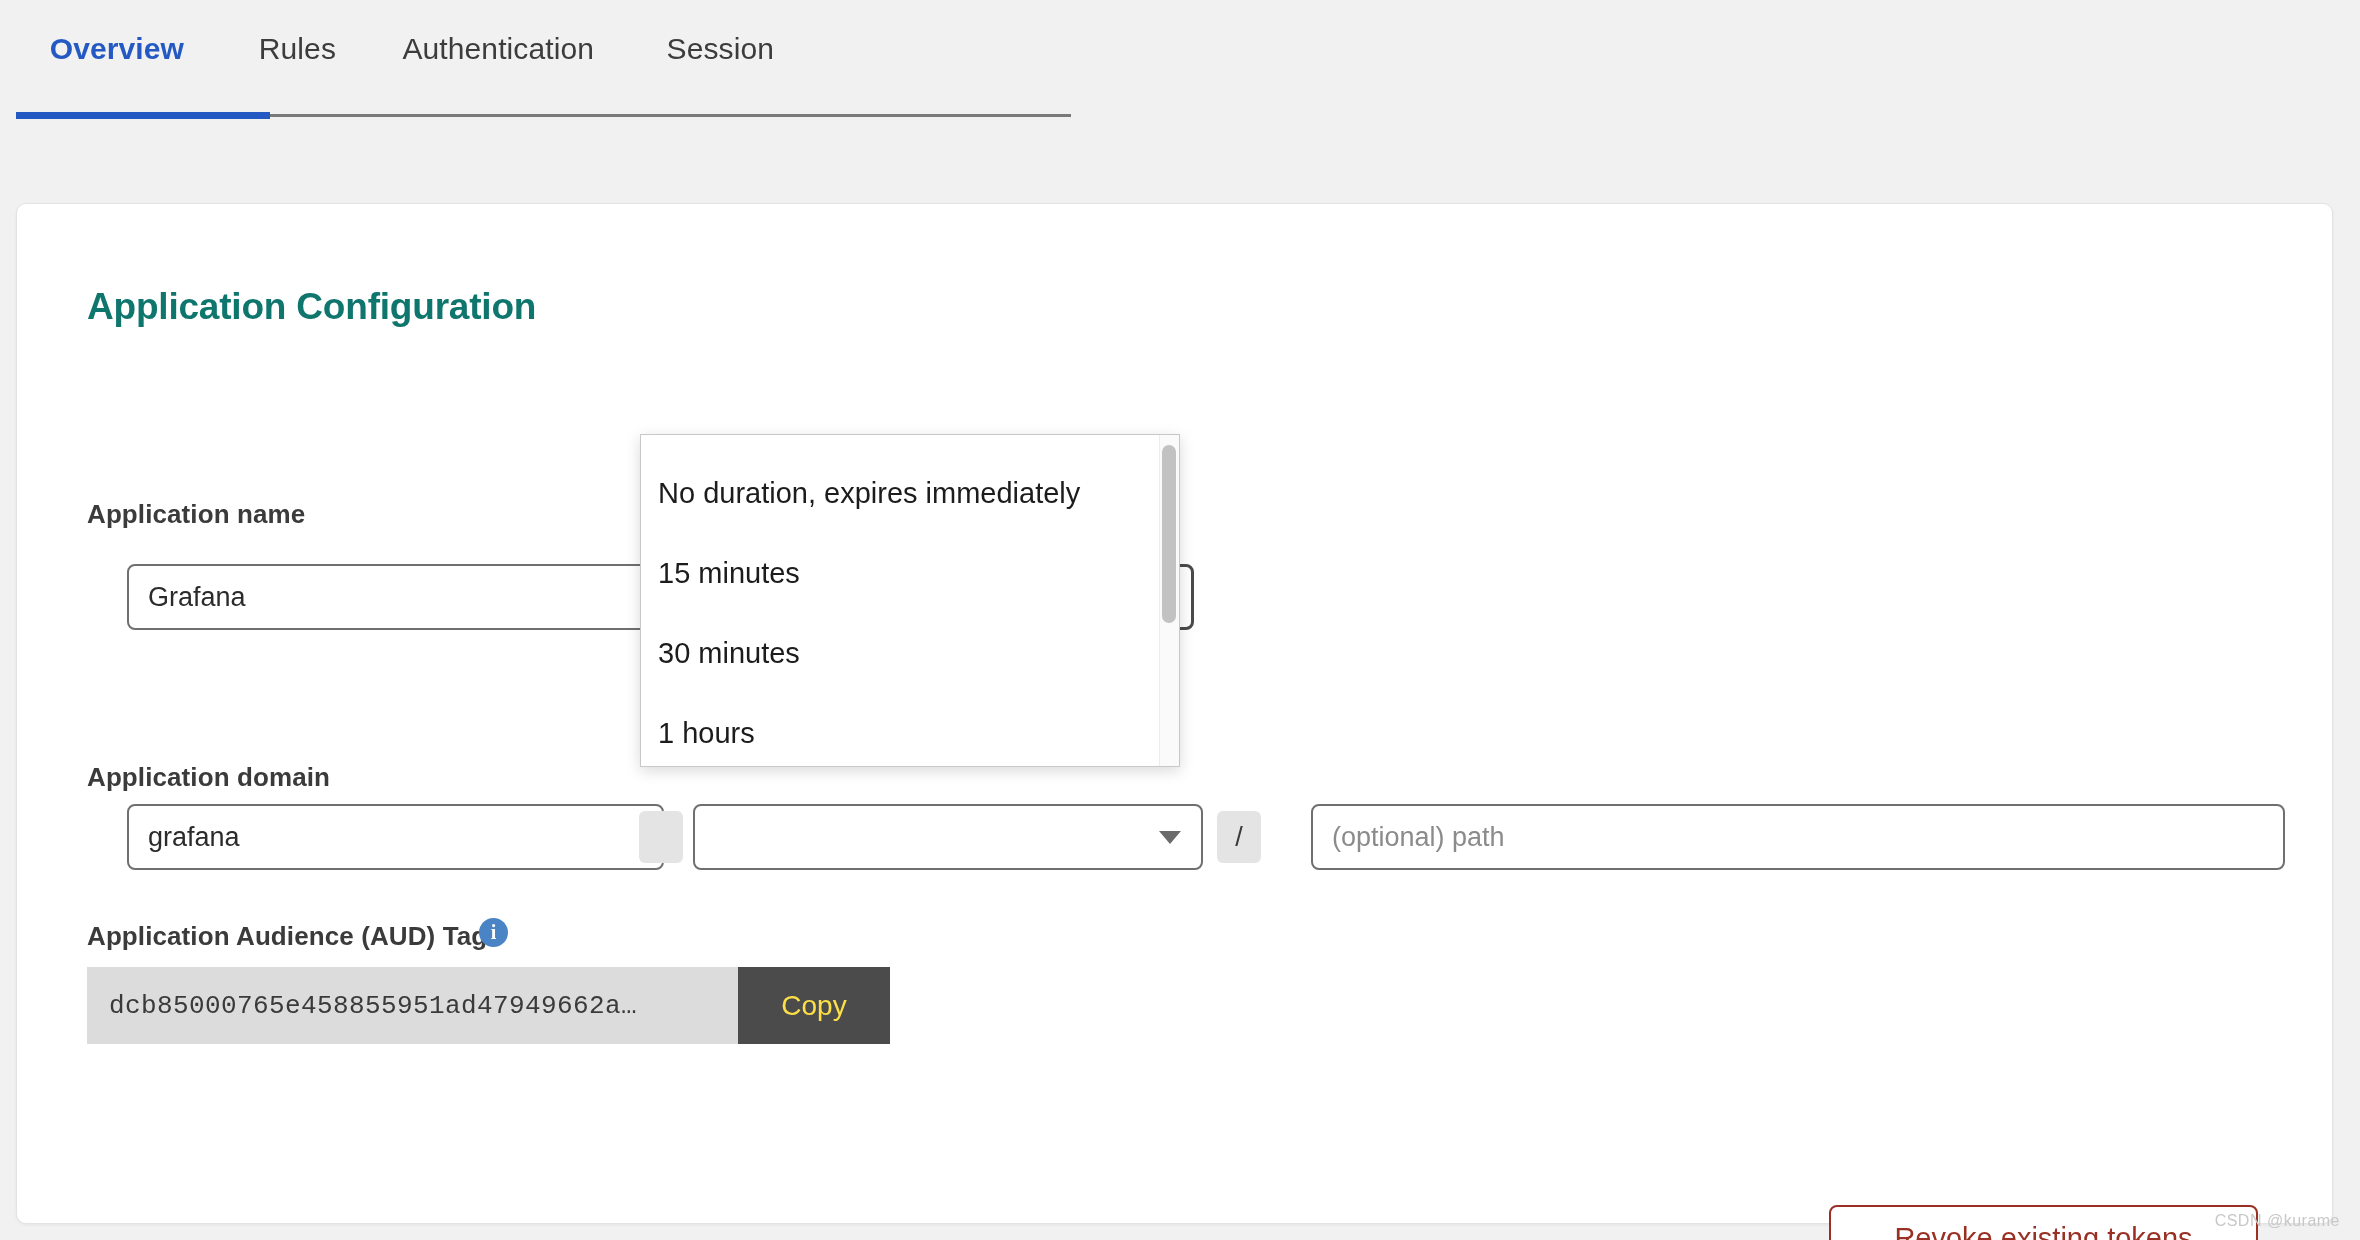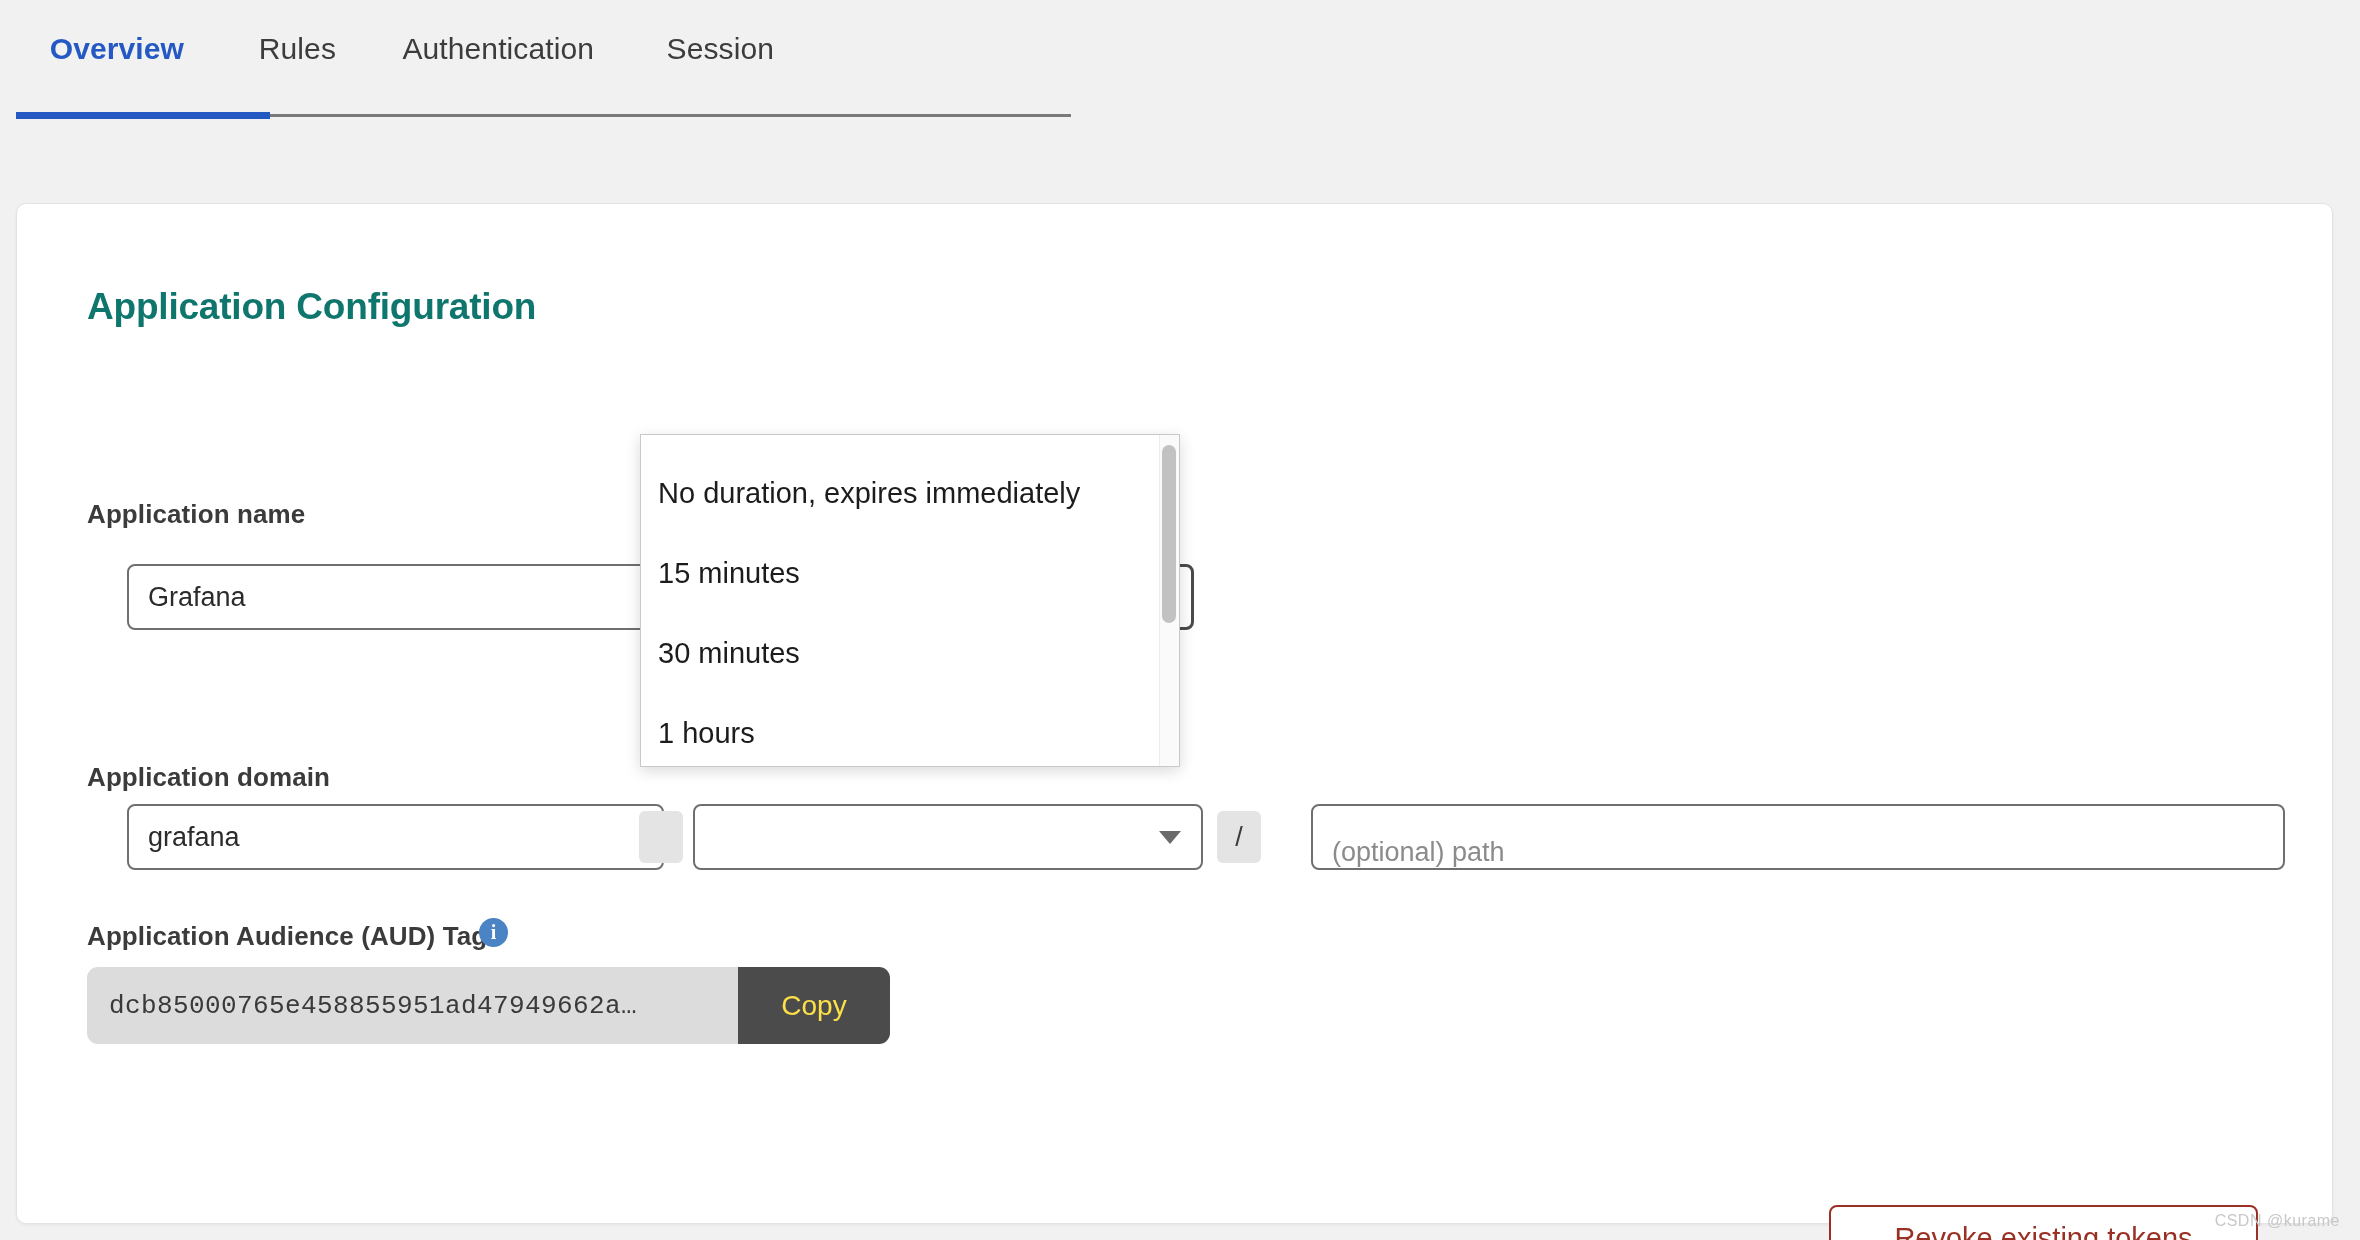--- a/index.html
+++ b/index.html
@@ -217,21 +217,21 @@
     width: 44px; height: 52px;
     background: #e4e4e4;
     border-radius: 6px;
     display: flex;
     align-items: center;
     justify-content: center;
     font-size: 27px;
     color: #3b3b3b;
   }
 
-  #input-path { left: 1254px; top: 600px; width: 974px; height: 66px; align-items: flex-end; }
+  #input-path { left: 1254px; top: 600px; width: 974px; height: 66px; }
 
   
   #label-aud-tag { left: 70px; top: 717px; }
   #info-icon {
     position: absolute;
     left: 462px; top: 714px;
     width: 29px; height: 29px;
     border-radius: 50%;
     background: #4a84c4;
     color: #ffffff;
@@ -241,21 +241,21 @@
     display: flex;
     align-items: center;
     justify-content: center;
     cursor: pointer;
   }
 
   #aud-wrap {
     position: absolute;
     left: 70px; top: 763px;
     width: 803px; height: 77px;
-    border-radius: 11px;
+    border-radius: 0;
     overflow: hidden;
     display: flex;
   }
   #aud-value {
     flex: 1;
     background: #dcdcdc;
     color: #3a3a3a;
     font-family: "Liberation Mono", monospace;
     font-size: 26px;
     display: flex;

